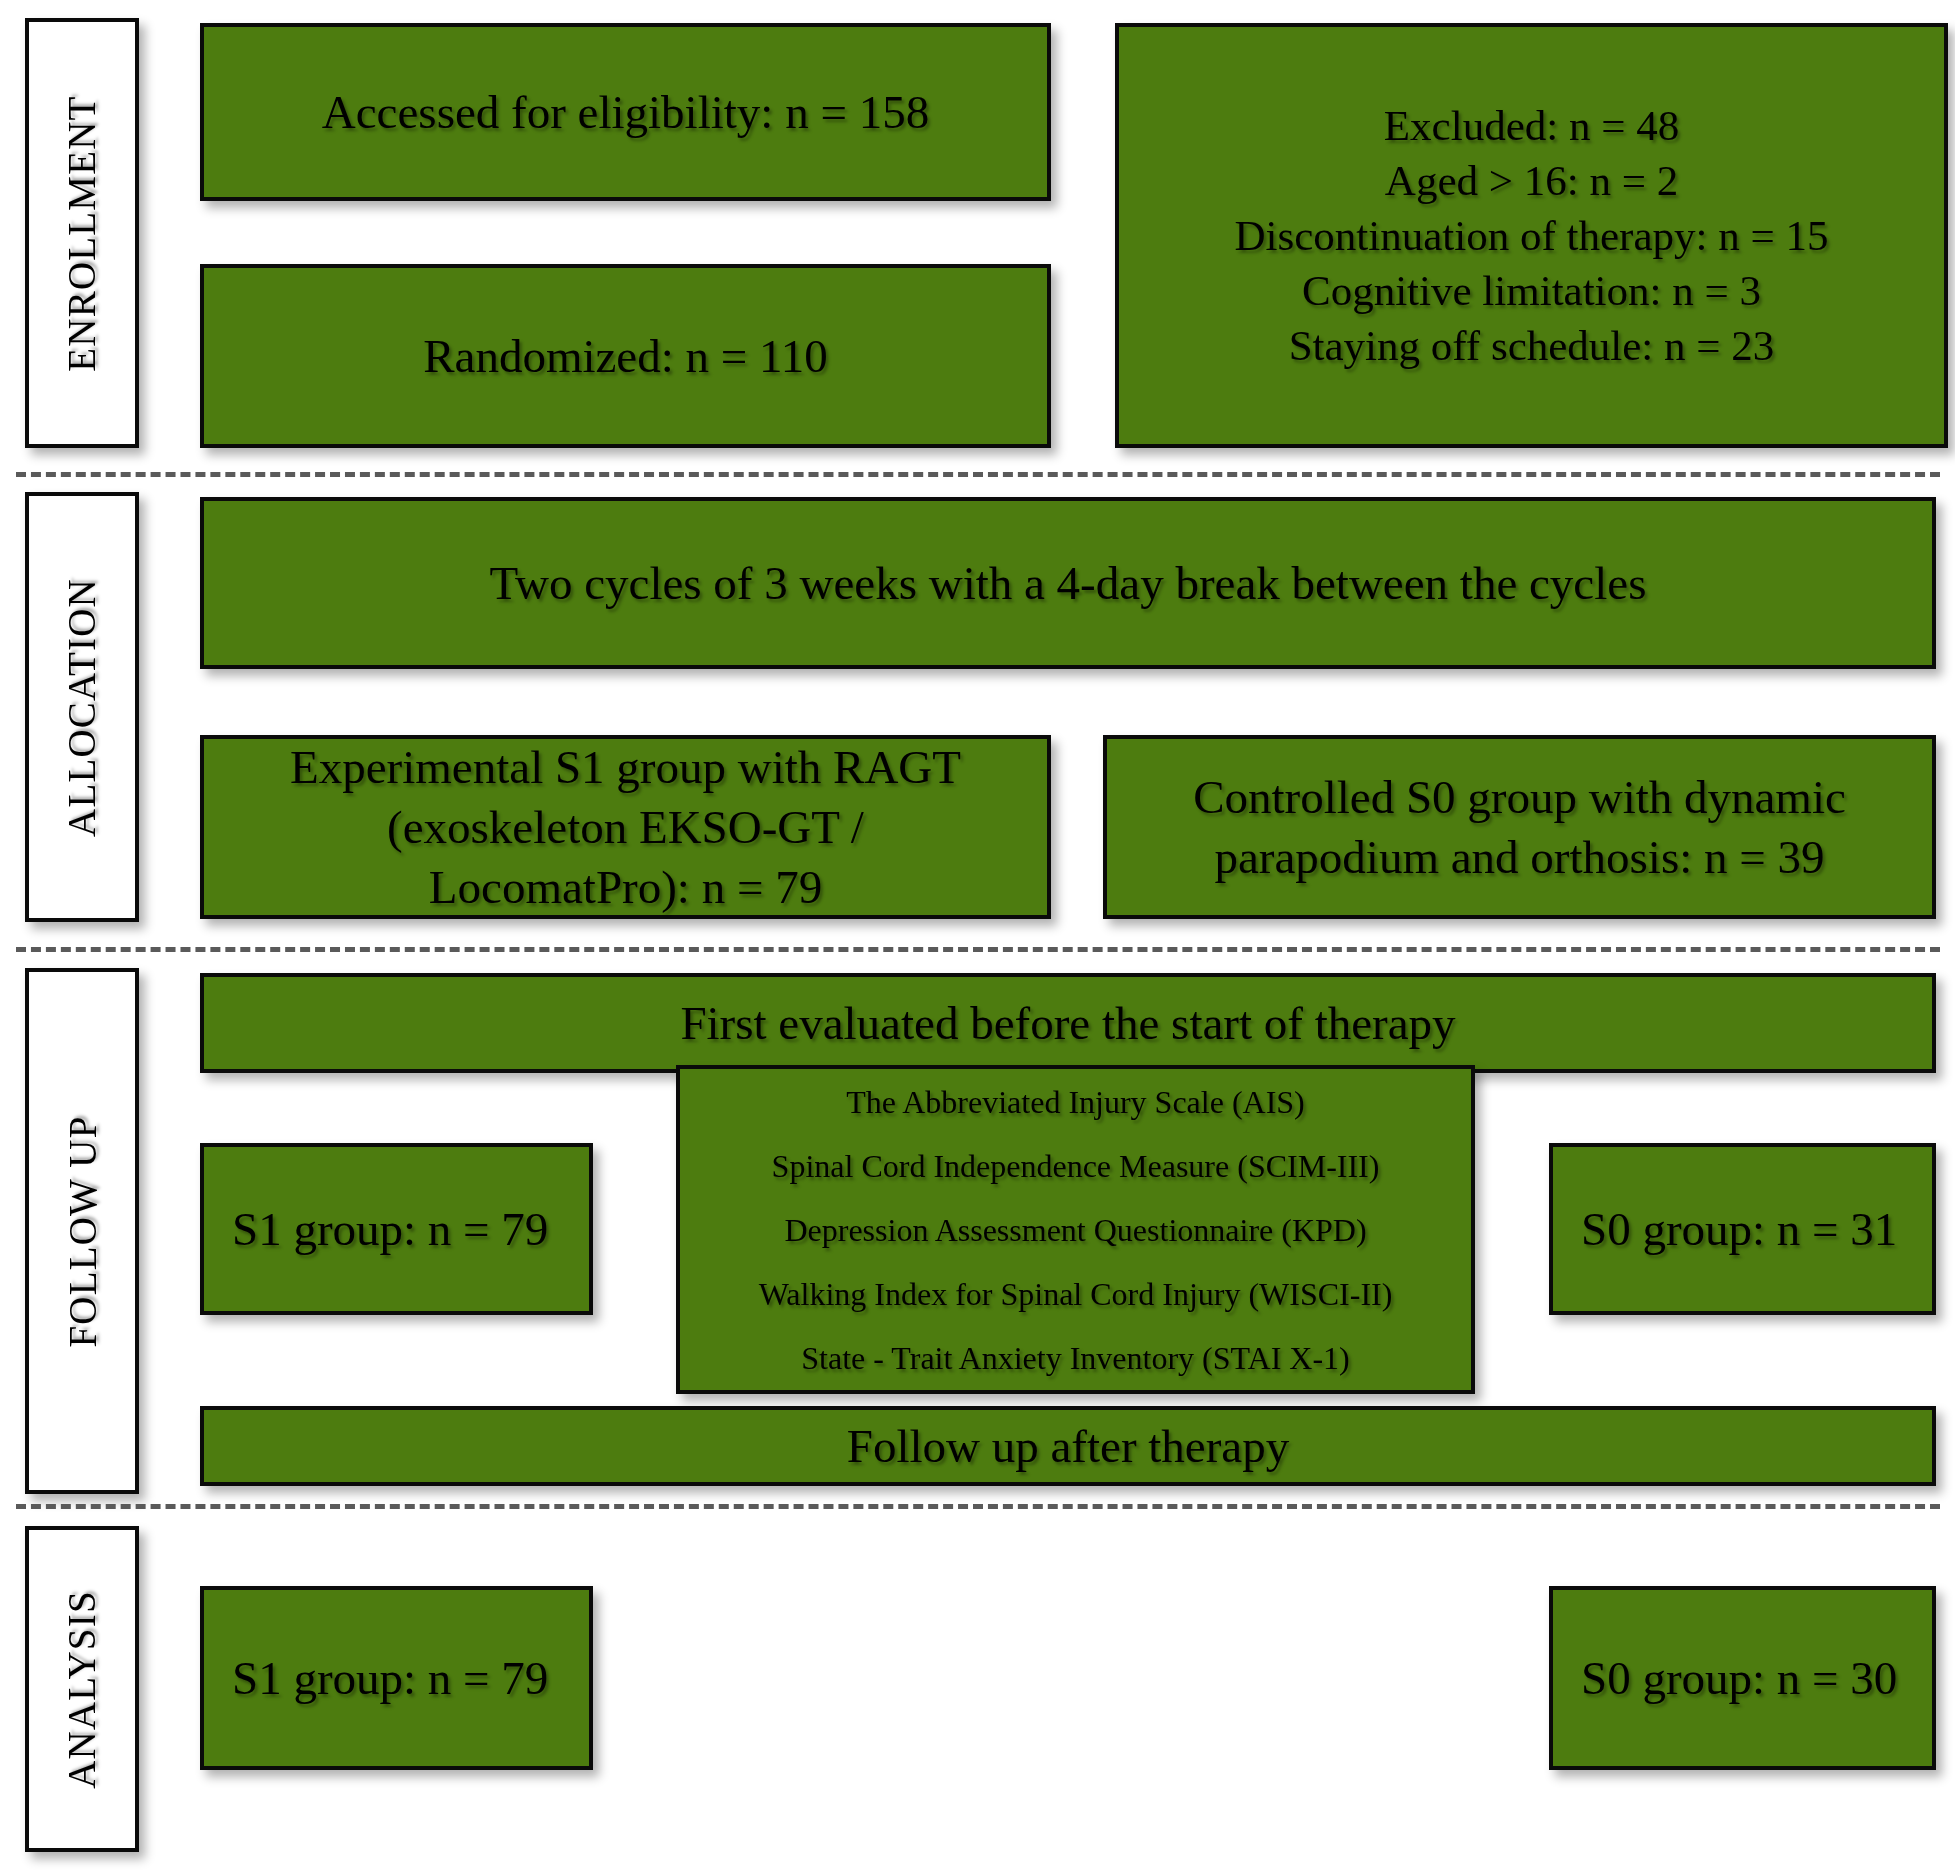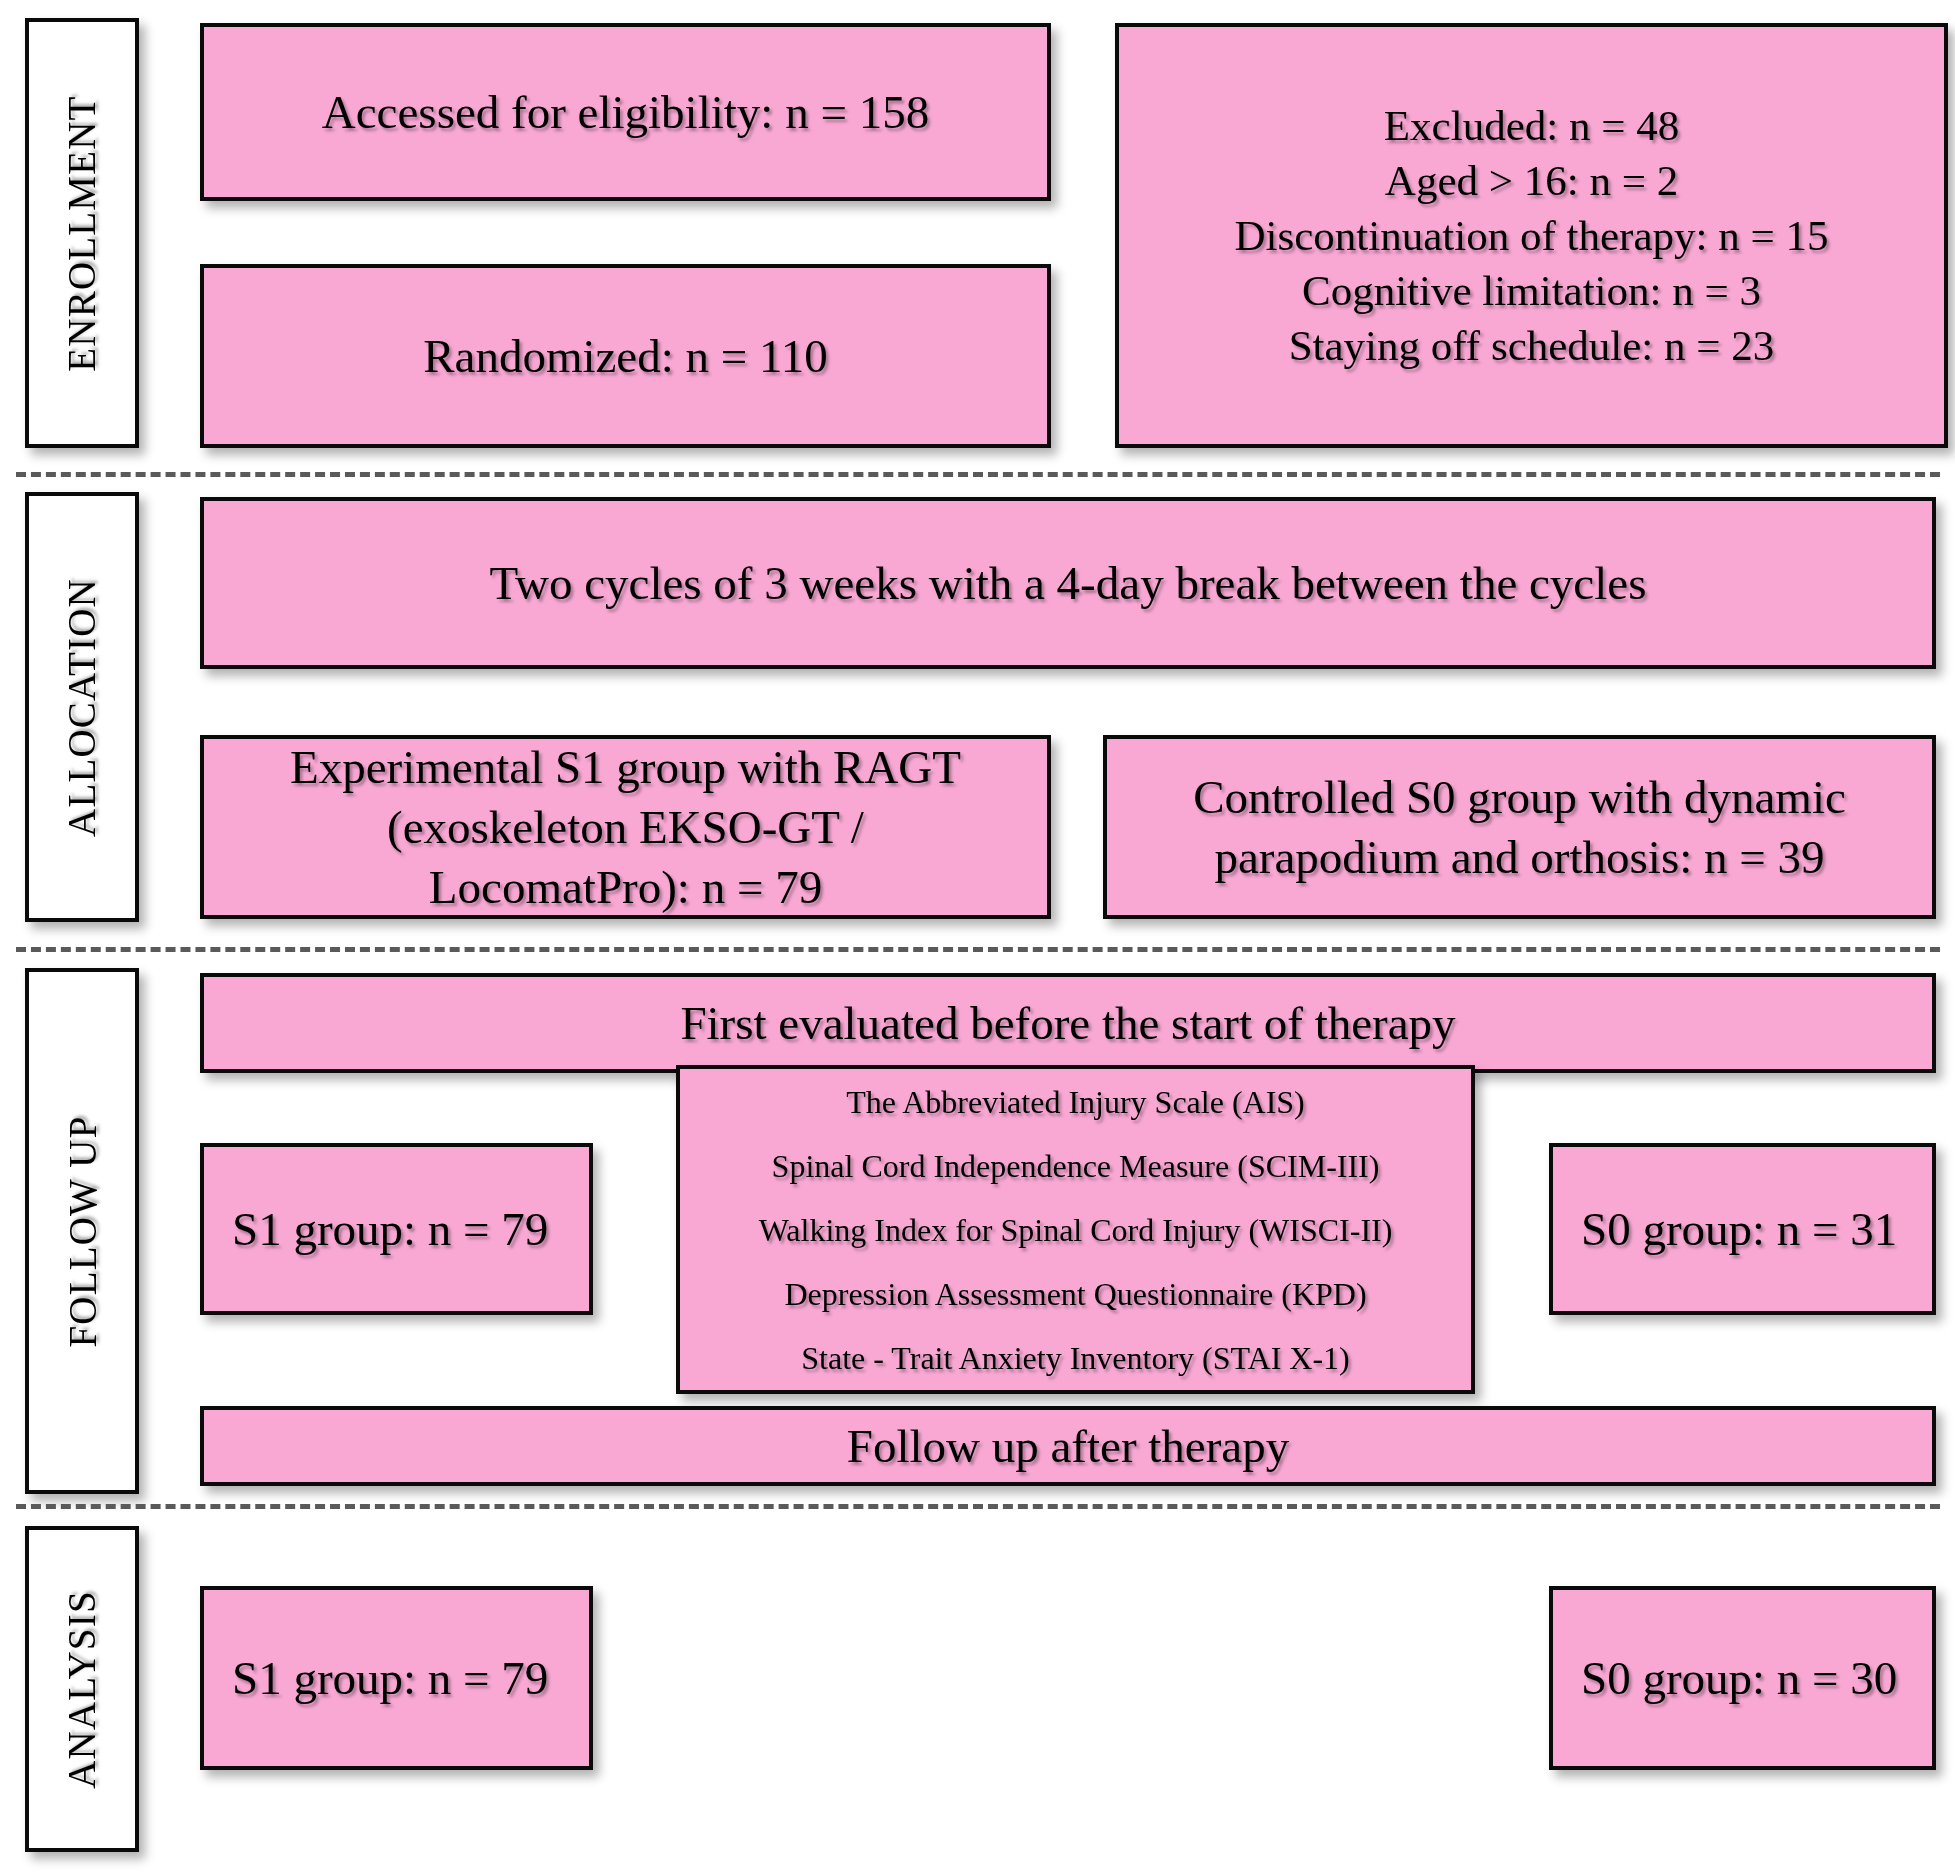--- a/index.html
+++ b/index.html
@@ -19,21 +19,21 @@
     height: 1874px;
     background: #ffffff;
     overflow: hidden;
   }
 
   
   .box {
     position: absolute;
     box-sizing: border-box;
     border: 4.3px solid #0a0a0a;
-    background: #f9a8d4;
+    background: #4d7c0f;
     box-shadow: 6.1px 7.4px 9.8px rgba(0,0,0,0.30);
     display: flex;
     align-items: center;
     justify-content: center;
     text-align: center;
     line-height: 1.28;
   }
 
   .box .txt {
     display: block;
@@ -136,22 +136,22 @@
   </div>
 
   <div class="box fs-big" style="left:200px; top:973px; width:1736px; height:100px;">
     <span class="txt">First evaluated before the start of therapy</span>
   </div>
 
   <div class="box fs-small multiline" style="left:676px; top:1065px; width:799px; height:329px;">
     <span class="txt" style="line-height:2.0;">
       <span class="line">The Abbreviated Injury Scale (AIS)</span>
       <span class="line">Spinal Cord Independence Measure (SCIM-III)</span>
+      <span class="line">Depression Assessment Questionnaire (KPD)</span>
       <span class="line">Walking Index for Spinal Cord Injury (WISCI-II)</span>
-      <span class="line">Depression Assessment Questionnaire (KPD)</span>
       <span class="line">State - Trait Anxiety Inventory (STAI X-1)</span>
     </span>
   </div>
 
   <div class="box fs-big align-left" style="left:200px; top:1143px; width:393px; height:172px;">
     <span class="txt">S1 group: n = 79</span>
   </div>
 
   <div class="box fs-big align-left" style="left:1549px; top:1143px; width:387px; height:172px;">
     <span class="txt">S0 group: n = 31</span>

